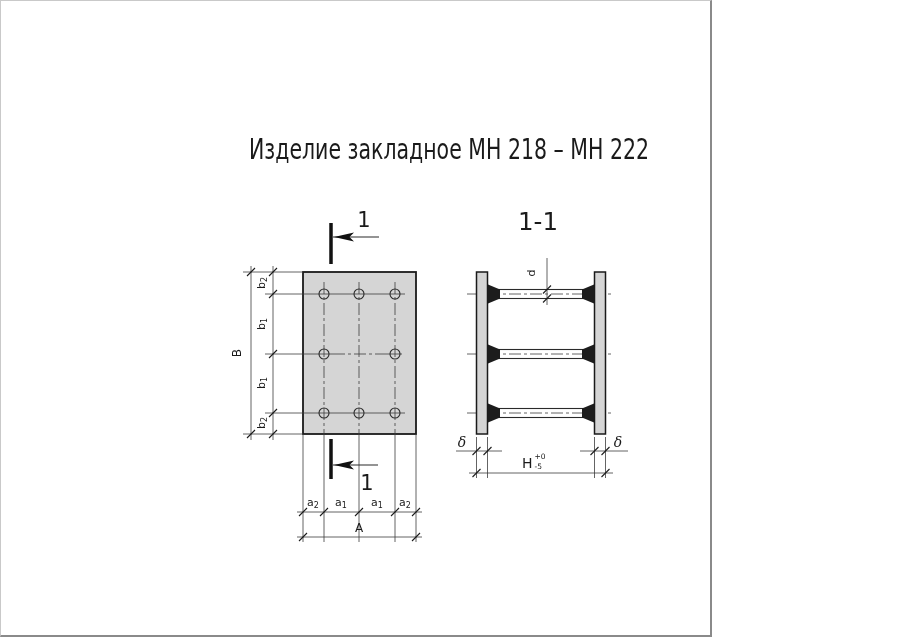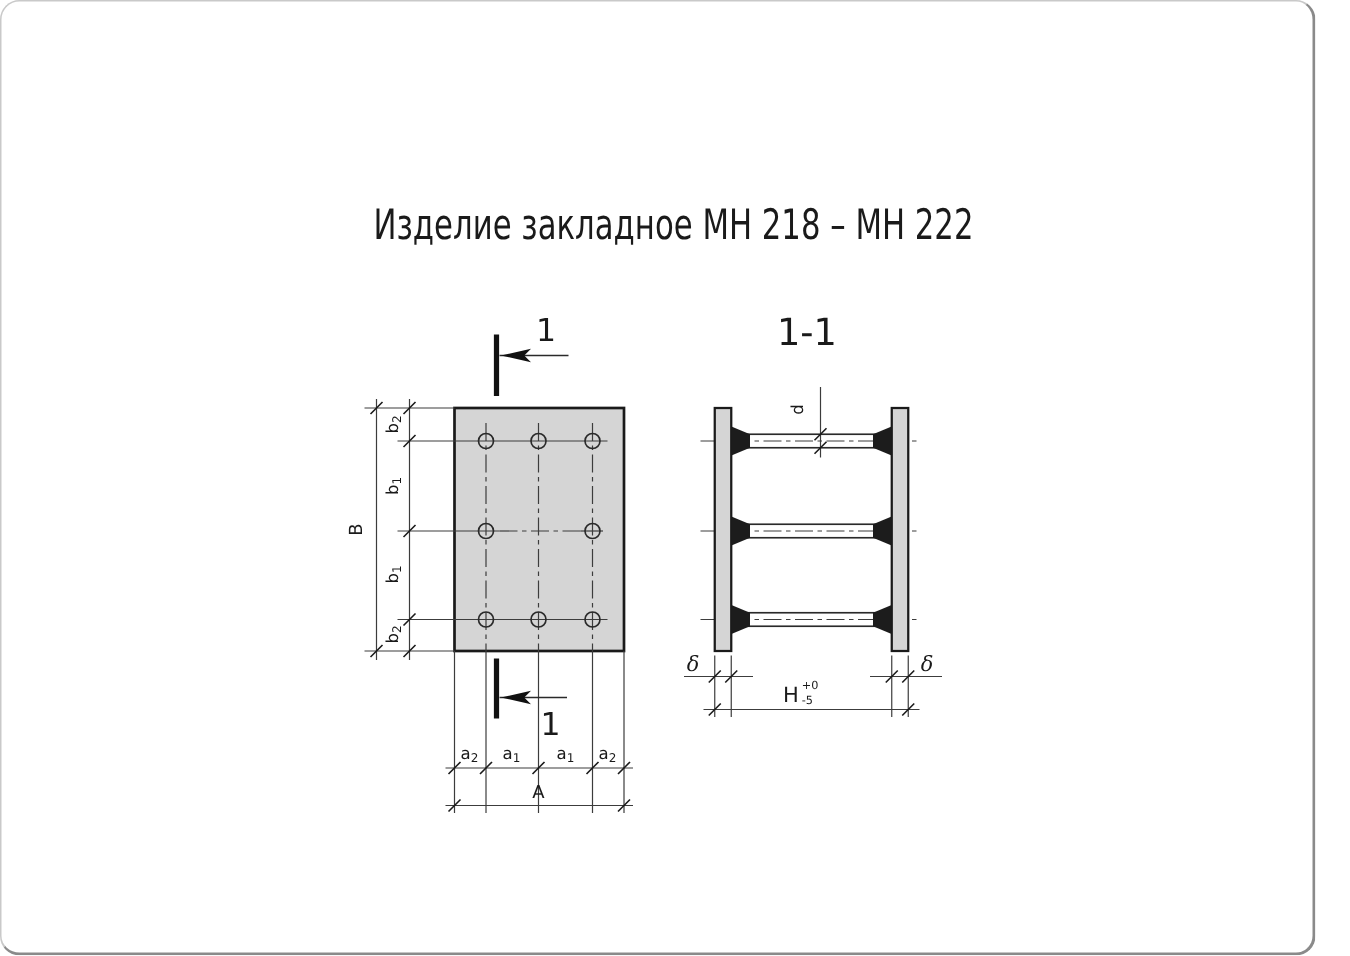--- a/index.html
+++ b/index.html
@@ -1,20 +1,20 @@
 <!DOCTYPE html>
 <html><head>
 <meta charset="utf-8">
 <style>
   html,body{margin:0;padding:0;background:#fff;}
   .page{
-    width:877px;height:637px;position:relative;background:#ffffff;
+    width:712px;height:637px;position:relative;background:#ffffff;
     border-top:1px solid #c9c9c9;border-left:1px solid #c9c9c9;
     border-right:2px solid #8a8a8a;border-bottom:2px solid #8a8a8a;
-    box-sizing:border-box;overflow:hidden;border-radius:13px;
+    box-sizing:border-box;overflow:hidden;
   }
   svg{position:absolute;left:0;top:0;}
   text{font-family:"DejaVu Sans","Liberation Sans",sans-serif;fill:#1a1a1a;}
   .thin{stroke:#3c3c3c;stroke-width:.8;fill:none;}
   .med{stroke:#2a2a2a;stroke-width:1.1;fill:none;}
   .outline{stroke:#1a1a1a;stroke-width:1.8;}
   .outline2{stroke:#1a1a1a;stroke-width:1.5;}
   .tick{stroke:#1a1a1a;stroke-width:1.1;}
   .cdash{stroke:#3c3c3c;stroke-width:.8;stroke-dasharray:12 3 3 3;fill:none;}
   .thick{stroke:#111;stroke-width:3.5;}

